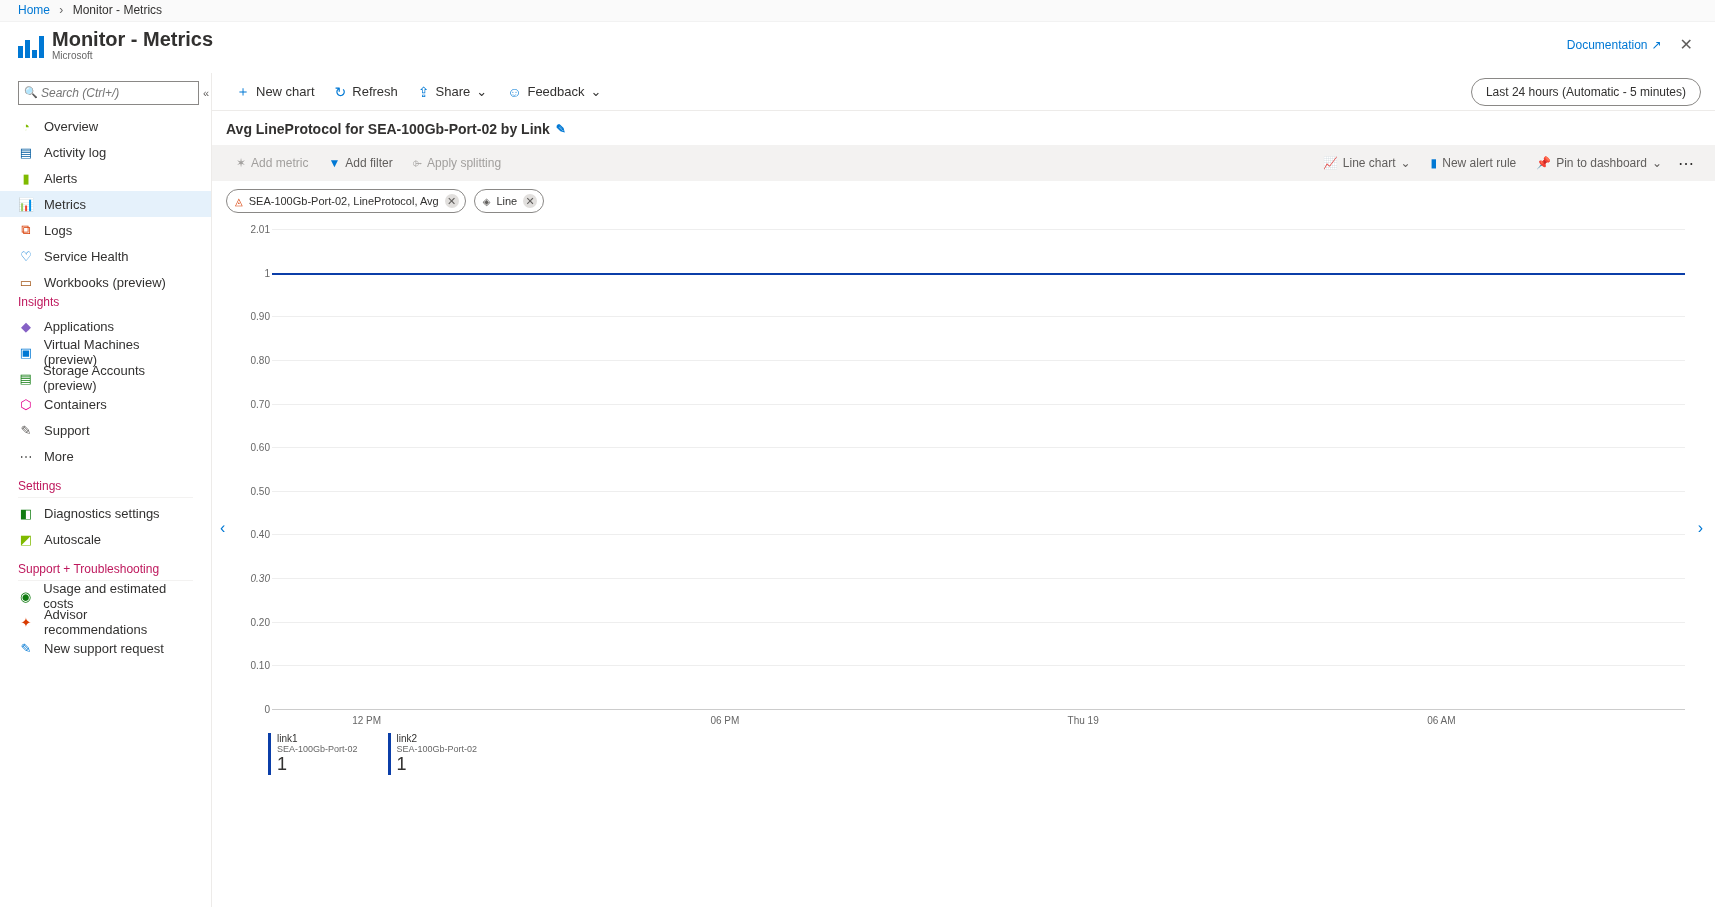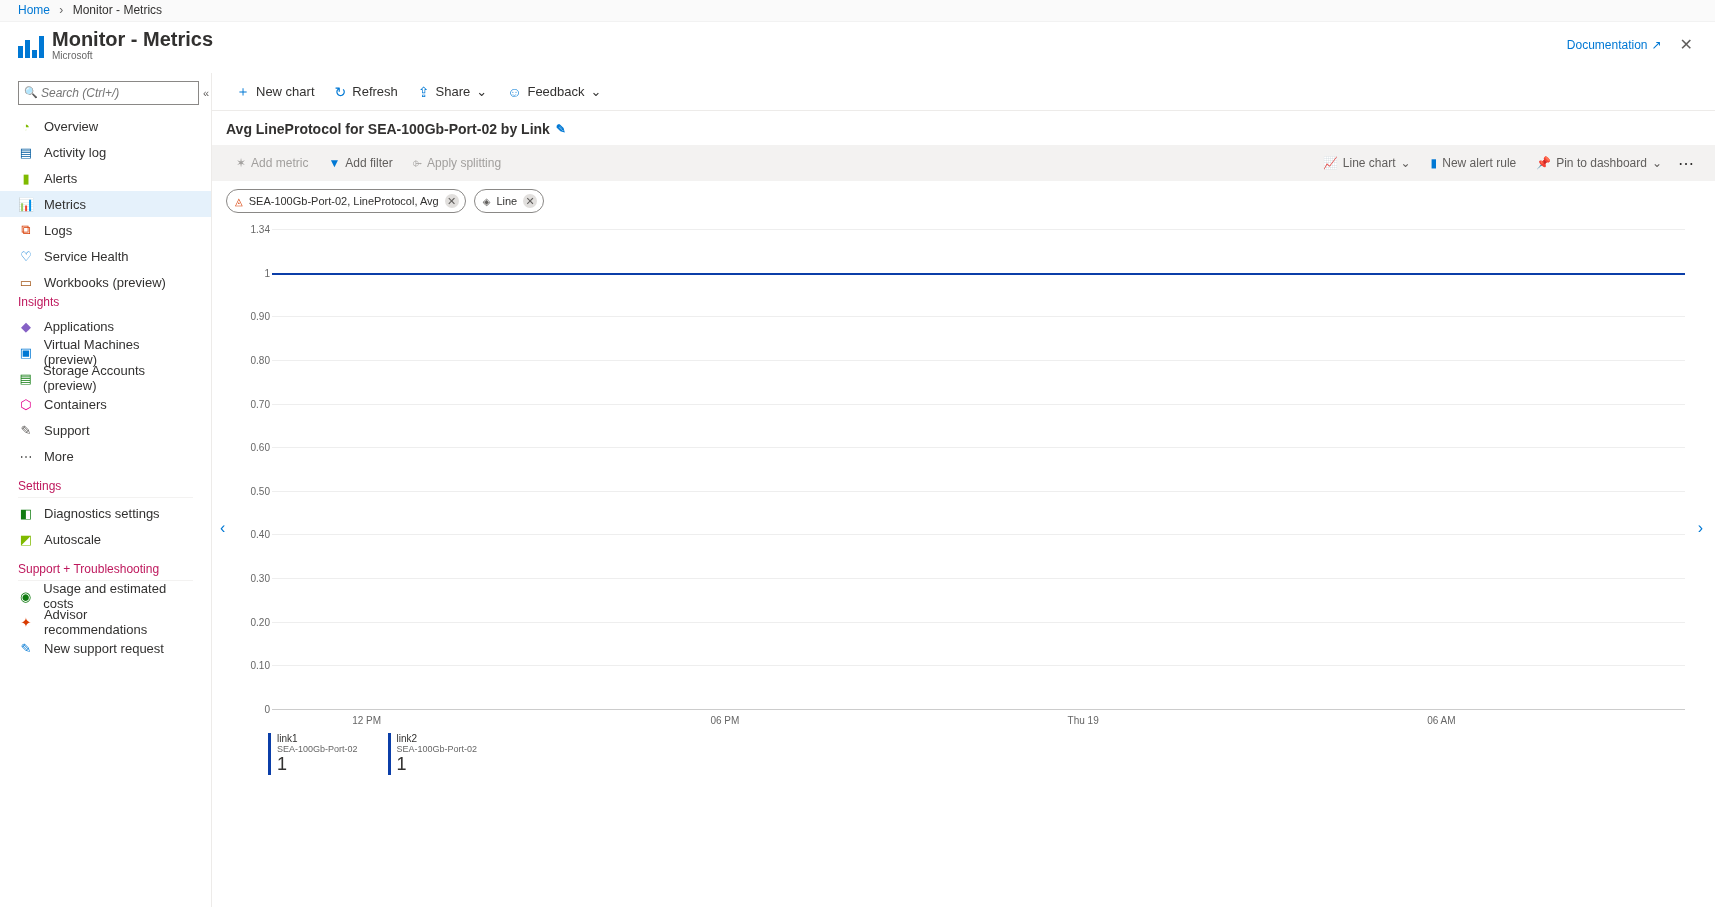--- a/index.html
+++ b/index.html
@@ -212,20 +212,21 @@
       <div class="cmdbtn">
           <span class="ic">⇪</span>
           <span>Share</span>
           <span> ⌄</span>
         </div>
       <div class="cmdbtn">
           <span class="ic">☺</span>
           <span>Feedback</span>
           <span> ⌄</span>
         </div>
+      <div class="time-pill">Last 24 hours (Automatic - 5 minutes)</div>
     </div>
 
     <div class="chart-title">
       <span>Avg LineProtocol for SEA-100Gb-Port-02 by Link</span>
       <span class="pen">✎</span>
     </div>
 
     <div class="chart-tb">
       <div class="tbtn dis">
           <span class="ic">✶</span>
@@ -268,37 +269,37 @@
         <span class="pic" style="color:#605e5c">◈</span>
         <span>Line</span>
         <span class="x">✕</span>
       </div>
     </div>
 
     <span class="nav-arrow nav-left">‹</span>
     <span class="nav-arrow nav-right">›</span>
 
     <div class="chart-area" id="chart-area" style="height: 484px;">
-        <div class="y-label" style="top: 0px;">1.34</div>
+        <div class="y-label" style="top: 0px;">2.01</div>
         <div class="grid-line" style="top: 0px;"></div>
         <div class="y-label" style="top: 43.6364px;">1</div>
         <div class="grid-line" style="top: 43.6364px;"></div>
         <div class="y-label" style="top: 87.2727px;">0.90</div>
         <div class="grid-line" style="top: 87.2727px;"></div>
         <div class="y-label" style="top: 130.909px;">0.80</div>
         <div class="grid-line" style="top: 130.909px;"></div>
         <div class="y-label" style="top: 174.545px;">0.70</div>
         <div class="grid-line" style="top: 174.545px;"></div>
         <div class="y-label" style="top: 218.182px;">0.60</div>
         <div class="grid-line" style="top: 218.182px;"></div>
         <div class="y-label" style="top: 261.818px;">0.50</div>
         <div class="grid-line" style="top: 261.818px;"></div>
         <div class="y-label" style="top: 305.455px;">0.40</div>
         <div class="grid-line" style="top: 305.455px;"></div>
-        <div class="y-label" style="top: 349.091px;">0.30</div>
+        <div class="y-label" style="top: 349.091px; font-style: italic;">0.30</div>
         <div class="grid-line" style="top: 349.091px;"></div>
         <div class="y-label" style="top: 392.727px;">0.20</div>
         <div class="grid-line" style="top: 392.727px;"></div>
         <div class="y-label" style="top: 436.364px;">0.10</div>
         <div class="grid-line" style="top: 436.364px;"></div>
         <div class="y-label" style="top: 480px;">0</div>
         <div class="axis-line" style="top: 480px;"></div>
         <div class="data-line" style="top: 43.6364px;"></div>
         <div class="x-tick" style="left: 8%; top: 486px;">12 PM</div>
         <div class="x-tick" style="left: 33%; top: 486px;">06 PM</div>

